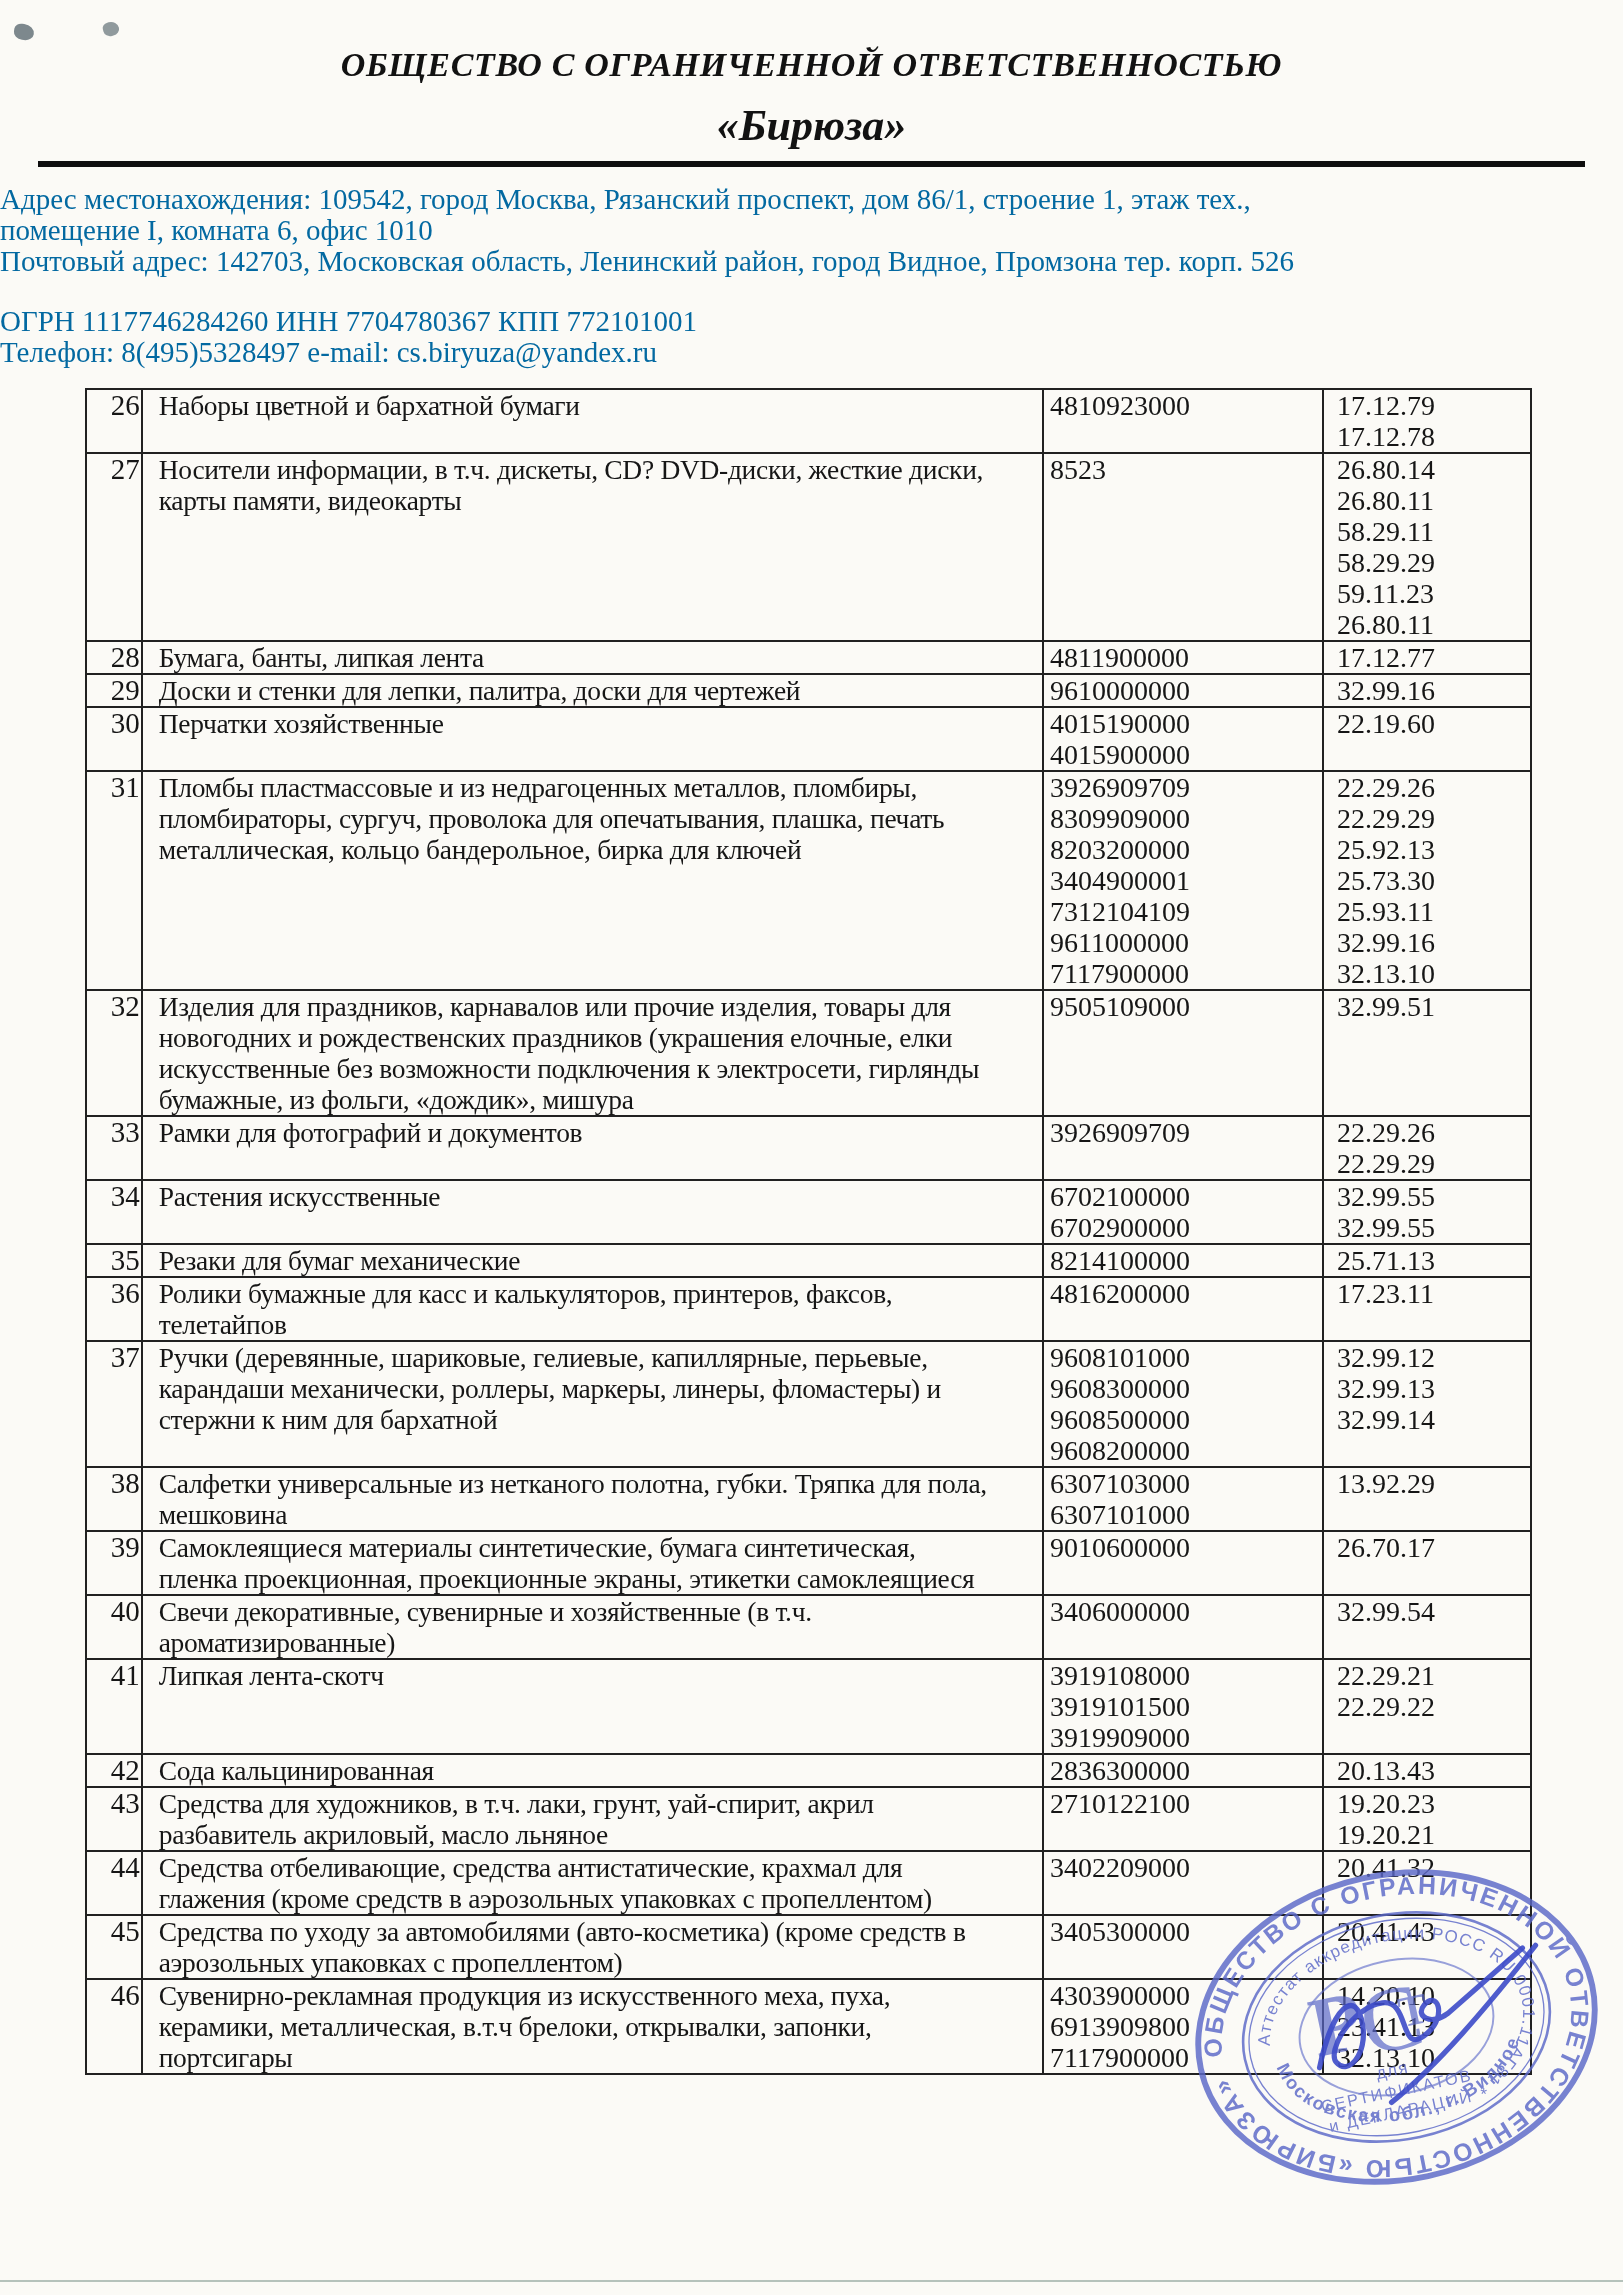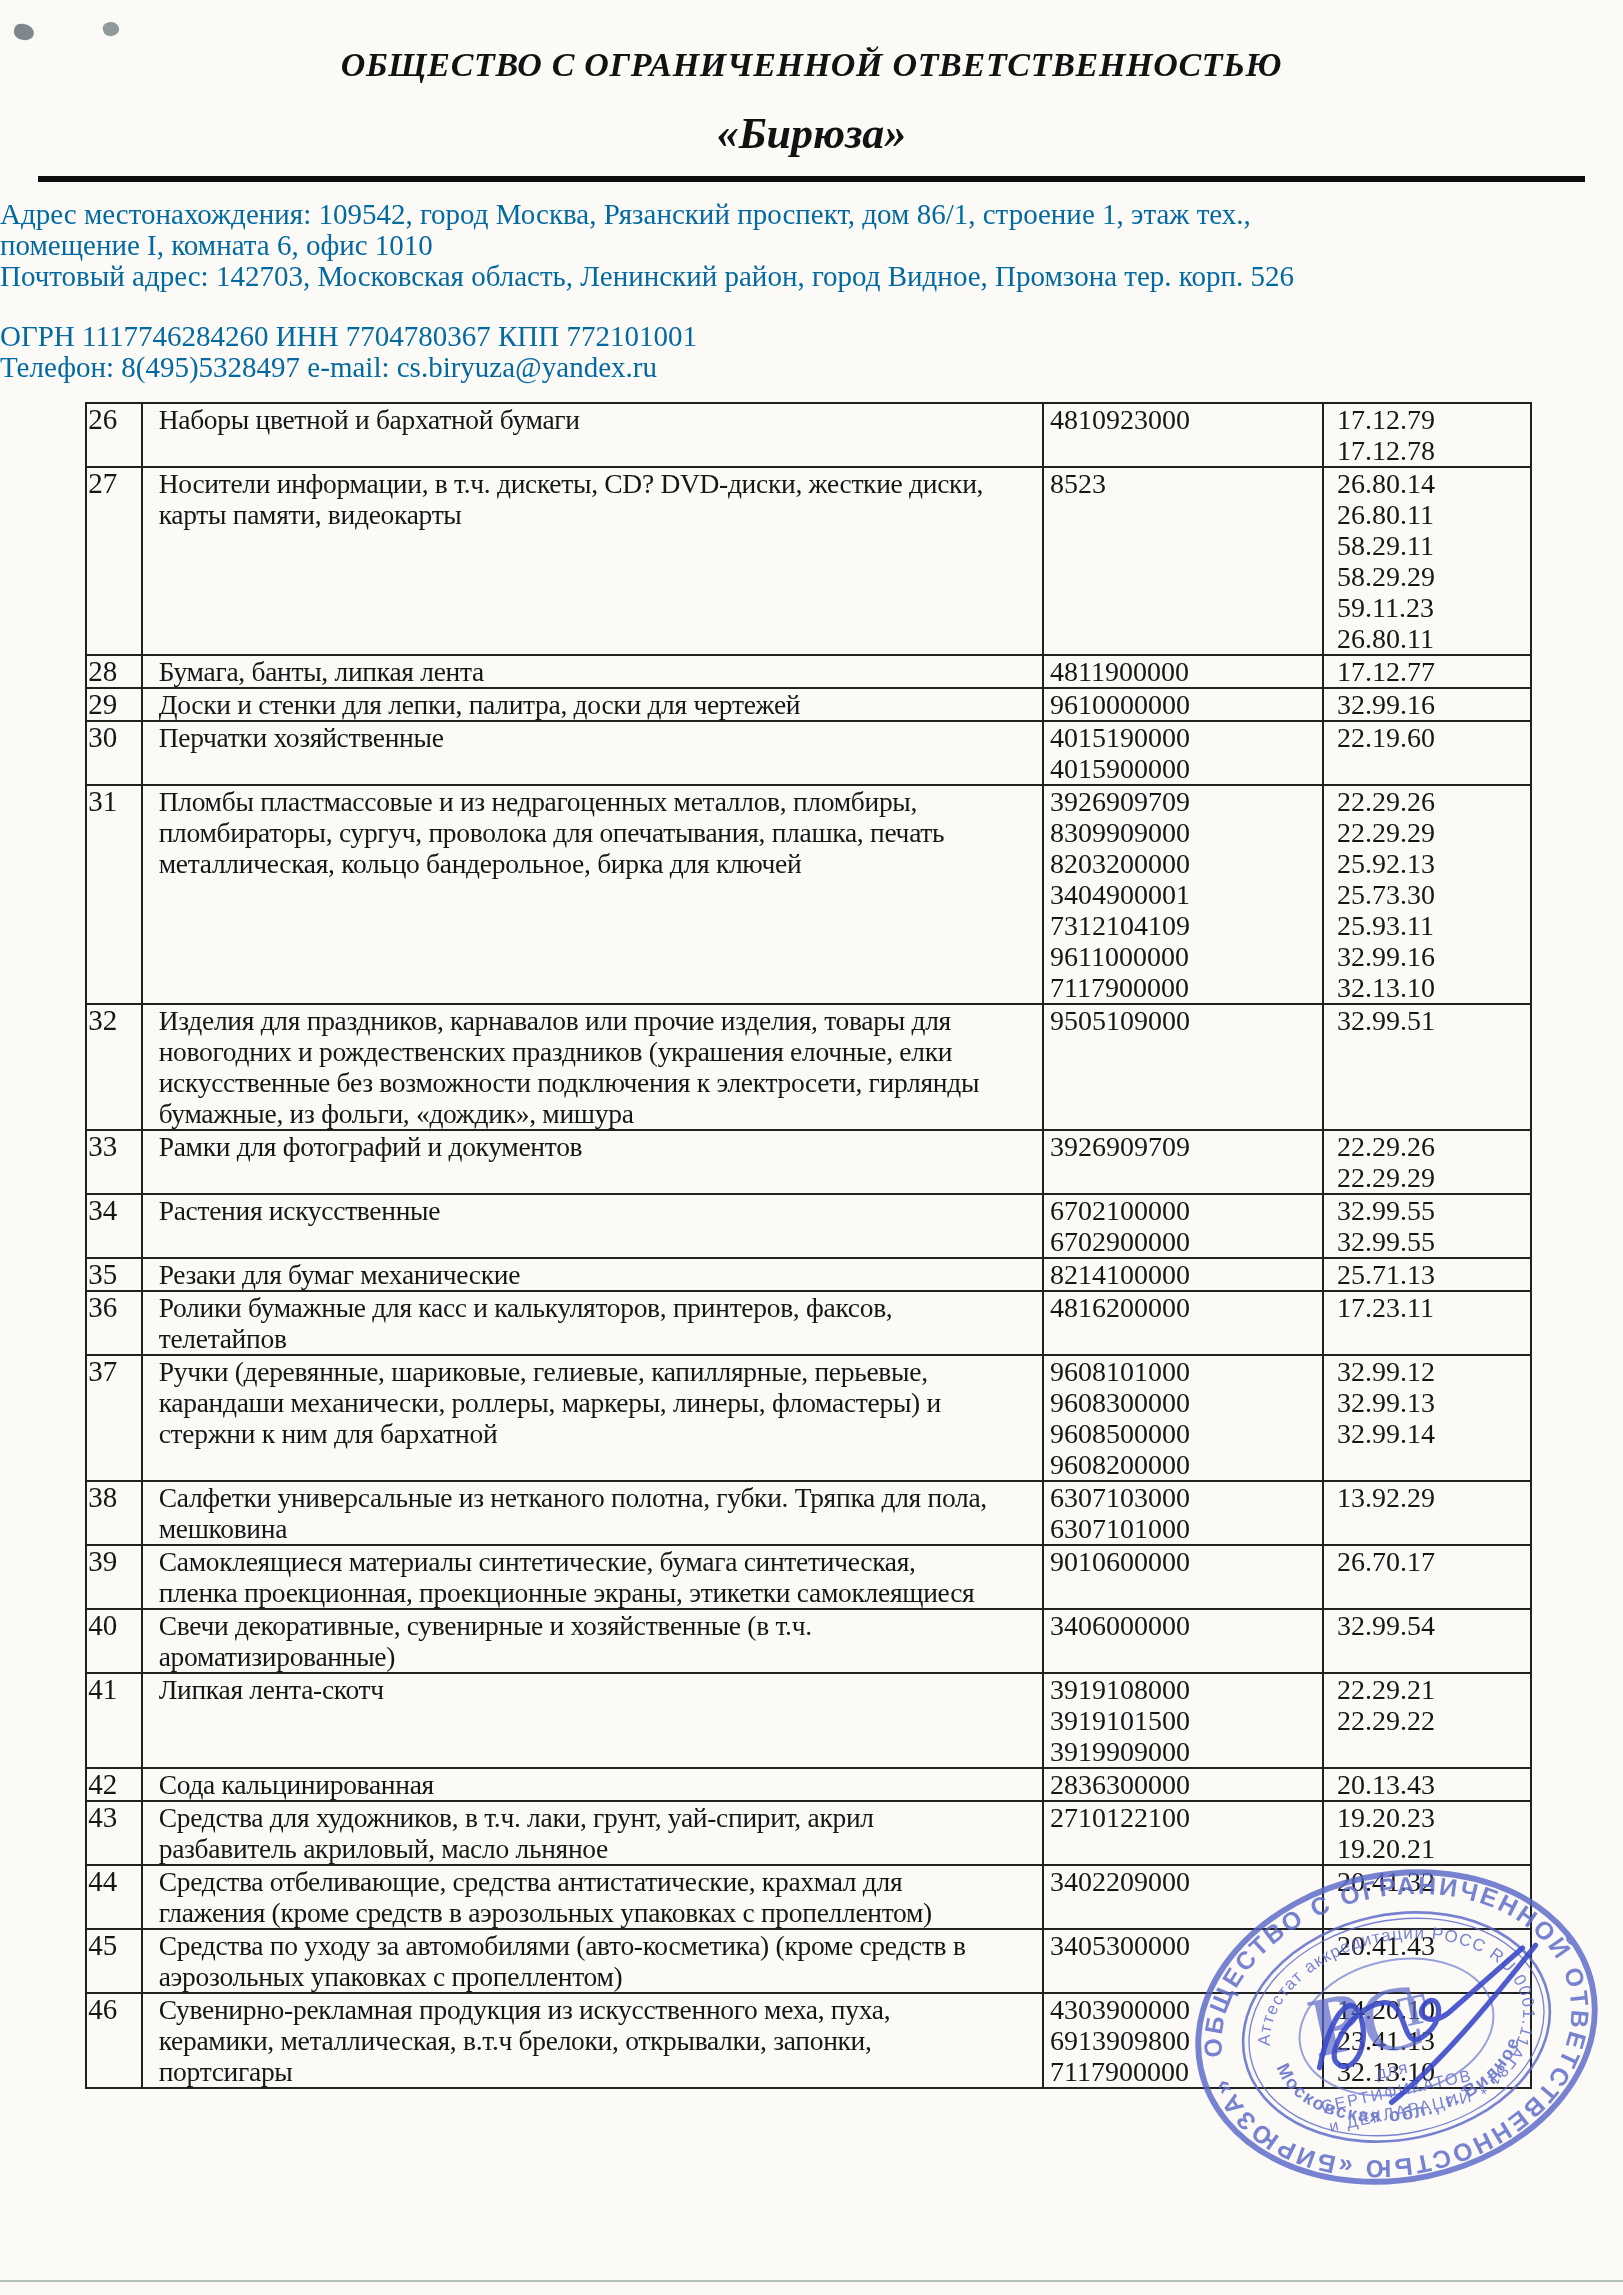--- a/index.html
+++ b/index.html
@@ -19,41 +19,41 @@
   .speck2{left:103px;top:21.6px;width:15.7px;height:13.7px;transform:rotate(-14deg);opacity:.85;}
   .bottom-scan-line{position:absolute;left:0;top:2280px;width:1623px;height:2px;background:#8fa59b;opacity:.65;}
 
   
   .title-block{padding-top:39px;text-align:center;}
   .company-l1{
     margin:0;font-size:34px;line-height:52px;font-weight:bold;font-style:italic;
     letter-spacing:0.7px;color:#121212;
   }
   .company-l2{
-    margin:12px;font-size:44px;line-height:61px;font-weight:bold;font-style:italic;color:#121212;
+    margin:4px;font-size:44px;line-height:61px;font-weight:bold;font-style:italic;color:#121212;
   }
   .header-rule{margin:5.2px 38px 0 38px;height:5.9px;background:#0e0e0e;}
 
   .address-block{margin-top:17px;text-align:left;font-size:29px;line-height:31px;color:#0369a1;}
   .address-block p{margin:0;}
   .reg-line{margin-top:29px !important;}
 
   
   table.products{
     border-collapse:collapse;table-layout:fixed;
     margin:19.6px 0 0 85px;
     width:1434px;
   }
   td{
     border:2px solid #212121;
     vertical-align:top;
     padding:0 6.5px;
   }
   .ln{line-height:31px;font-size:28px;white-space:nowrap;}
-  td.c-num{width:52px;text-align:left;padding:0 1.3px;}
+  td.c-num{width:52px;text-align:right;padding:0 1.3px;}
   td.c-num .ln{font-size:29px;}
   td.c-desc{width:898px;padding-left:15.7px;padding-right:4px;}
   td.c-desc .ln{font-size:27.5px;letter-spacing:-0.3px;}
   td.c-code{width:276px;padding-left:6px;}
   td.c-okpd{width:204px;padding-left:13px;border-radius:31px;}
 
   
   .stamp{position:absolute;left:1174px;top:1857px;width:445px;height:340px;z-index:3;opacity:.82;}
   .signature{position:absolute;left:1292px;top:1927px;width:275px;height:216px;z-index:4;opacity:.9;}
 </style>

